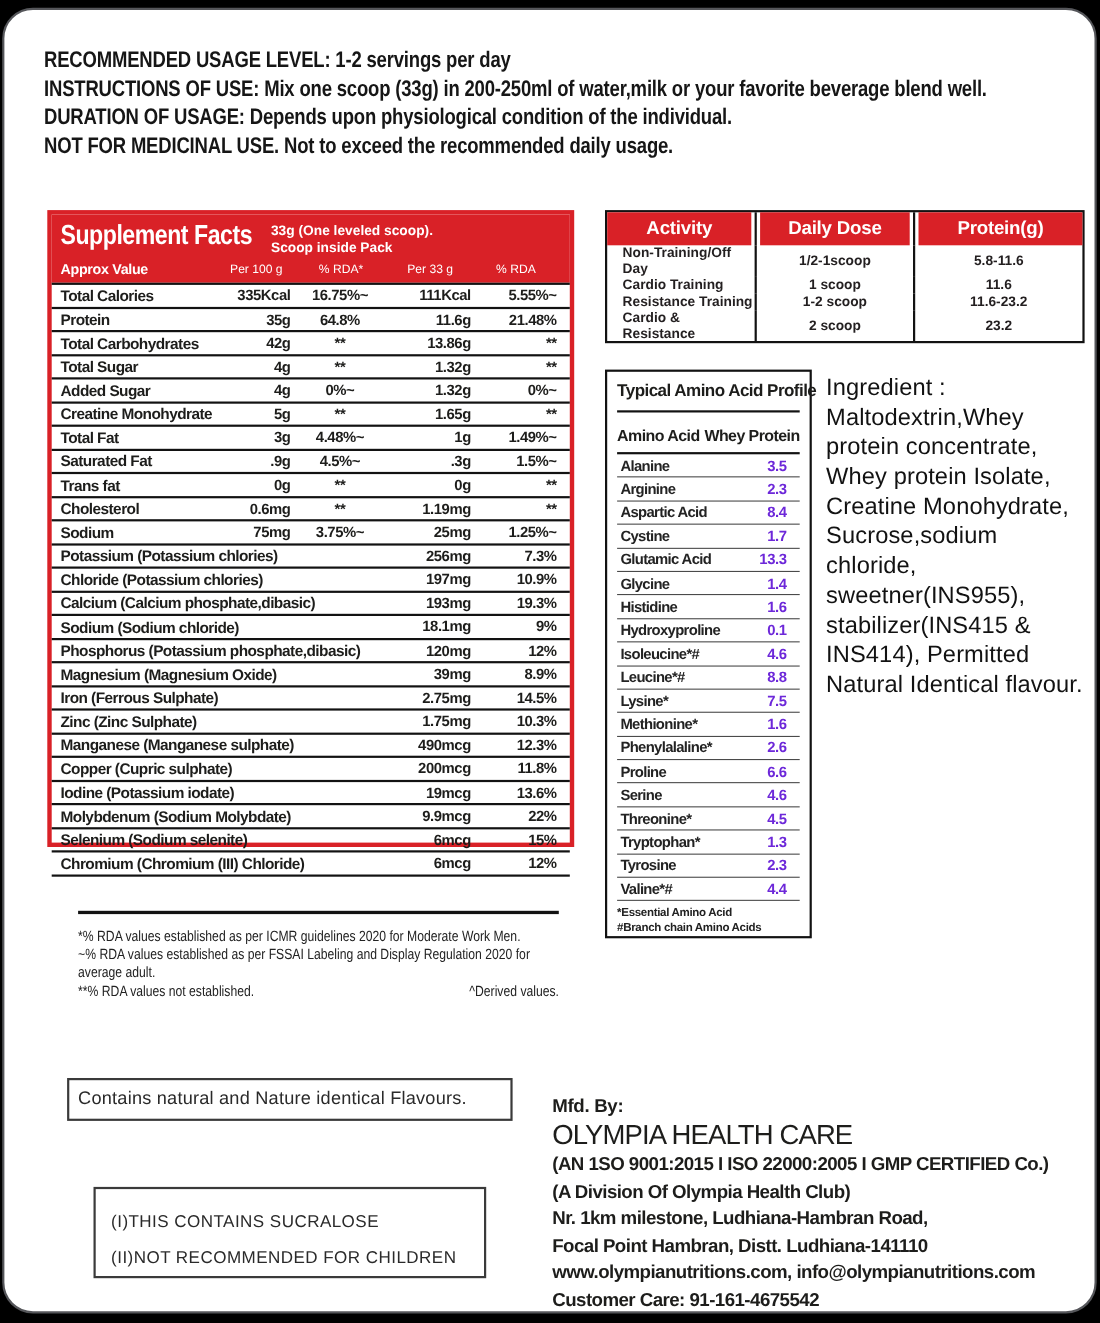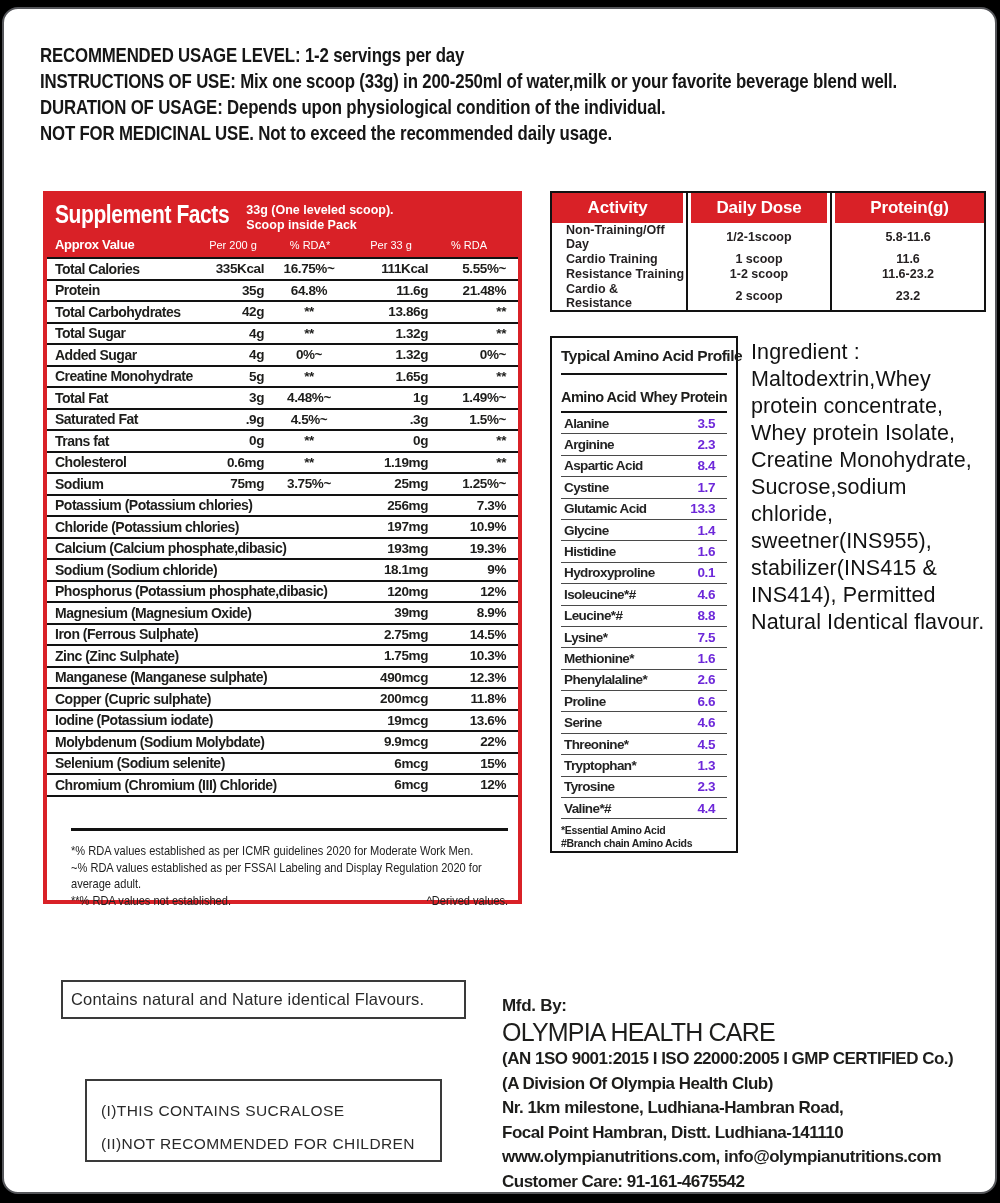--- a/index.html
+++ b/index.html
@@ -3,30 +3,30 @@
 <meta charset="utf-8">
 <style>
   * { box-sizing: border-box; margin: 0; padding: 0; }
   html,body { background:#000; }
   .page {
     position: relative; width: 1000px; height: 1203px; background:#000;
     font-family: "Liberation Sans", sans-serif; color:#1d1d1b; overflow:hidden;
   }
   .card {
     position:absolute; left:2px; top:7px; width:995px; height:1187px;
-    background:#fff; border:2px solid #55565a; border-radius:16px;
+    background:#fff; border:2px solid #55565a; border-radius:28px;
   }
 
   
   .usage { position:absolute; left:36px; top:33px; width:122%;
     transform:scaleX(0.82); transform-origin:0 0; }
   .usage div { font-size:20.5px; font-weight:bold; line-height:26px; letter-spacing:-0.2px; color:#161616; }
 
   
-  .sf { position:absolute; left:39px; top:182px; width:479px; height:713px;
+  .sf { position:absolute; left:39px; top:182px; width:479px; height:579px;
     border:4px solid var(--red); background:#fff; }
   .sf-head { background:var(--red); color:#fff; padding:5px 8px 0 8px; }
   .sf-title-row { display:flex; align-items:flex-start; }
   .sf-title { font-size:25px; font-weight:bold; letter-spacing:-0.5px;
     transform:scaleX(0.84); transform-origin:0 0; white-space:nowrap; }
   .sf-serving { margin-left:-16px; padding-top:3px; font-size:12.5px; font-weight:bold; line-height:15px; }
   .sf-grid { display:grid; grid-template-columns: 1fr 66px 88px 74px 82px; align-items:center; }
   .sf-cols { padding:4px 0 5px 0; }
   .sf-cols .h0 { font-size:13px; font-weight:bold; letter-spacing:-0.3px; }
   .sf-cols .hc { font-size:11px; text-align:center; }
@@ -112,21 +112,21 @@
       <div class="sf-head">
         <div class="sf-title-row">
           <div class="sf-title">Supplement Facts</div>
           <div class="sf-serving">
             <div>33g (One leveled scoop).</div>
             <div>Scoop inside Pack</div>
           </div>
         </div>
         <div class="sf-grid sf-cols">
             <div class="h0">Approx Value</div>
-            <div class="hc">Per 200 g</div>
+            <div class="hc">Per 100 g</div>
             <div class="hc">% RDA*</div>
             <div class="hc">Per 33 g</div>
             <div class="hc">% RDA</div>
           </div>
       </div>
       <div class="sf-body">
           <div class="sf-row sf-grid">
             <div class="name">Total Calories</div>
             <div class="v c1">335Kcal</div>
             <div class="v c2">16.75%~</div>

